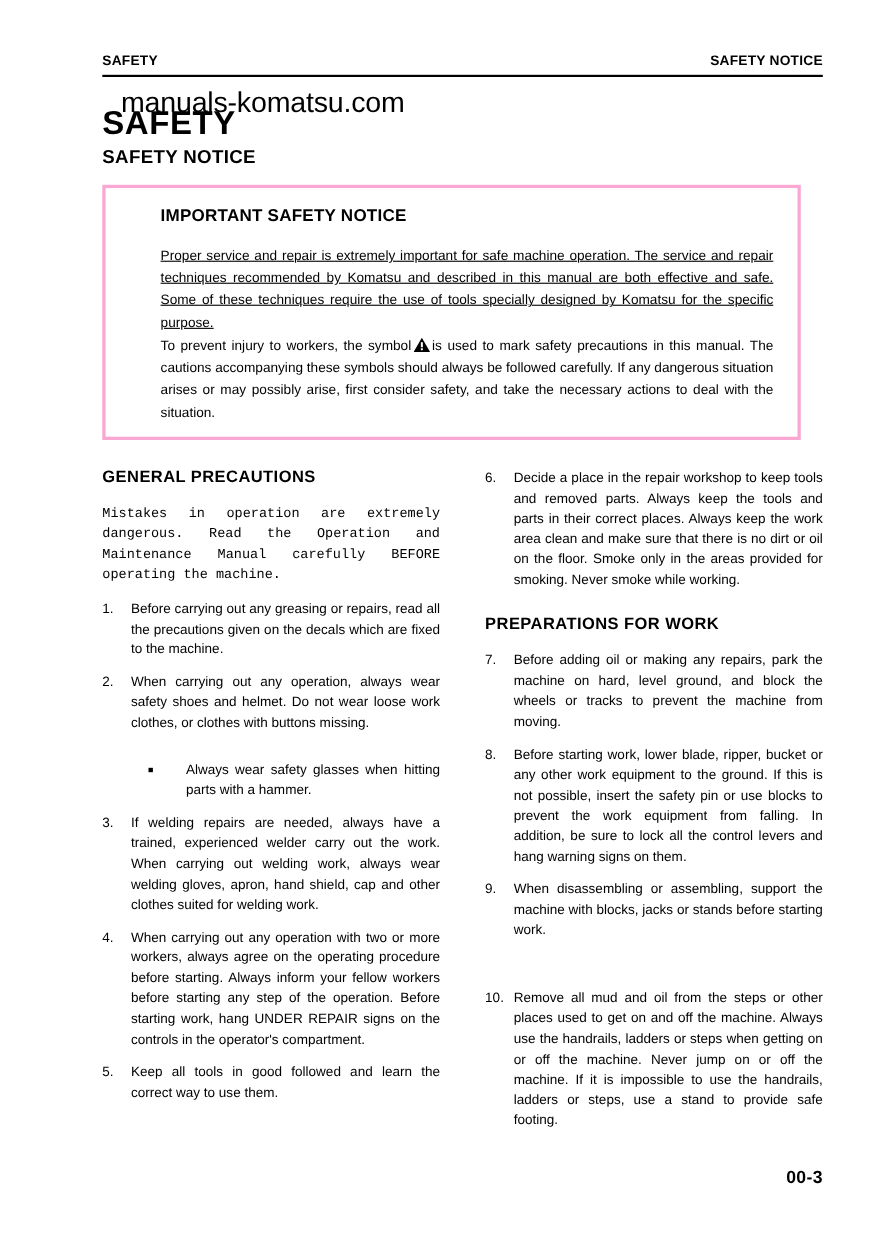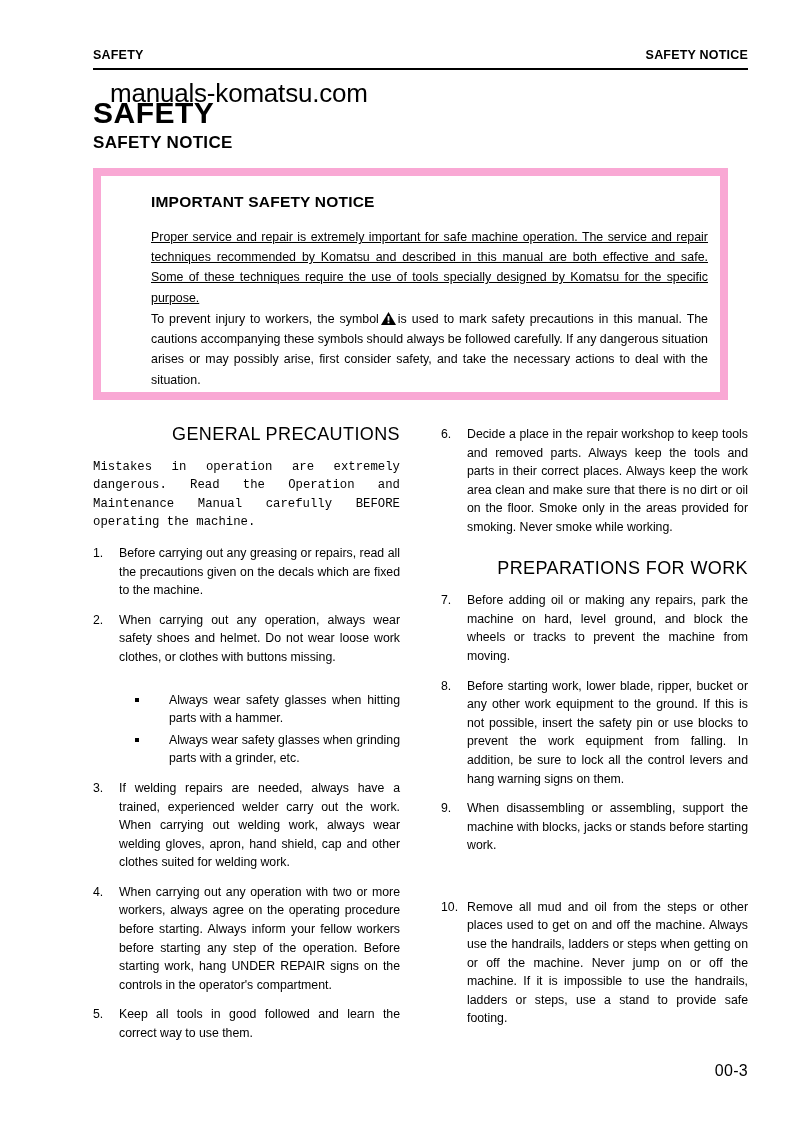--- a/index.html
+++ b/index.html
@@ -75,21 +75,21 @@
     letter-spacing: 0.3px;
   }
 
   
   .notice-box {
     position: absolute;
     left: 93px;
     top: 168px;
     width: 635px;
     height: 232px;
-    border: 8px solid #f9a8d4;
+    border: 3px solid #f9a8d4;
     box-sizing: border-box;
   }
   .notice-heading {
     position: absolute;
     left: 50px;
     top: 17px;
     font-size: 15.5px;
     font-weight: bold;
     letter-spacing: 0.2px;
   }
@@ -119,25 +119,24 @@
     position: absolute;
     top: 425px;
     width: 307px;
     font-size: 12.3px;
     line-height: 18.6px;
   }
   .col-left  { left: 93px; }
   .col-right { left: 441px; }
 
   .col-heading {
-    font-size: 18px;
-    font-weight: normal;
+    font-size: 15px;
+    font-weight: bold;
     letter-spacing: 0.4px;
     margin: 0 0 14px 0;
-    text-align: right;
   }
   .col-heading.spaced-top { margin-top: 22px; }
 
   .intro-para {
     margin: 0 0 12px 0;
     text-align: justify;
     font-family: Liberation Mono, monospace;
   }
 
   ol.num-list {
@@ -180,21 +179,21 @@
     height: 4px;
     background: #000000;
   }
 
   
   .page-number {
     position: absolute;
     right: 45px;
     top: 1062px;
     font-size: 16px;
-    font-weight: normal;
+    font-weight: bold;
     letter-spacing: 0.3px;
   }
 </style>
 </head>
 <body>
 
 <div class="page">
 
   <div class="running-header">
     <span>SAFETY</span>
@@ -228,24 +227,20 @@
         <span>Before carrying out any greasing or repairs, read all the precautions given on the decals which are fixed to the machine.</span>
       </li>
       <li>
         <span class="marker">2.</span>
         <span>When carrying out any operation, always wear safety shoes and helmet. Do not wear loose work clothes, or clothes with buttons missing.</span>
         <ul class="sub-list">
           <li>
             <span class="bullet"></span>
             <span>Always wear safety glasses when hitting parts with a hammer.</span>
           </li>
-          <li>
-            <span class="bullet"></span>
-            <span>Always wear safety glasses when grinding parts with a grinder, etc.</span>
-          </li>
         </ul>
       </li>
       <li>
         <span class="marker">3.</span>
         <span>If welding repairs are needed, always have a trained, experienced welder carry out the work. When carrying out welding work, always wear welding gloves, apron, hand shield, cap and other clothes suited for welding work.</span>
       </li>
       <li>
         <span class="marker">4.</span>
         <span>When carrying out any operation with two or more workers, always agree on the operating procedure before starting. Always inform your fellow workers before starting any step of the operation. Before starting work, hang UNDER REPAIR signs on the controls in the operator's compartment.</span>
       </li>

